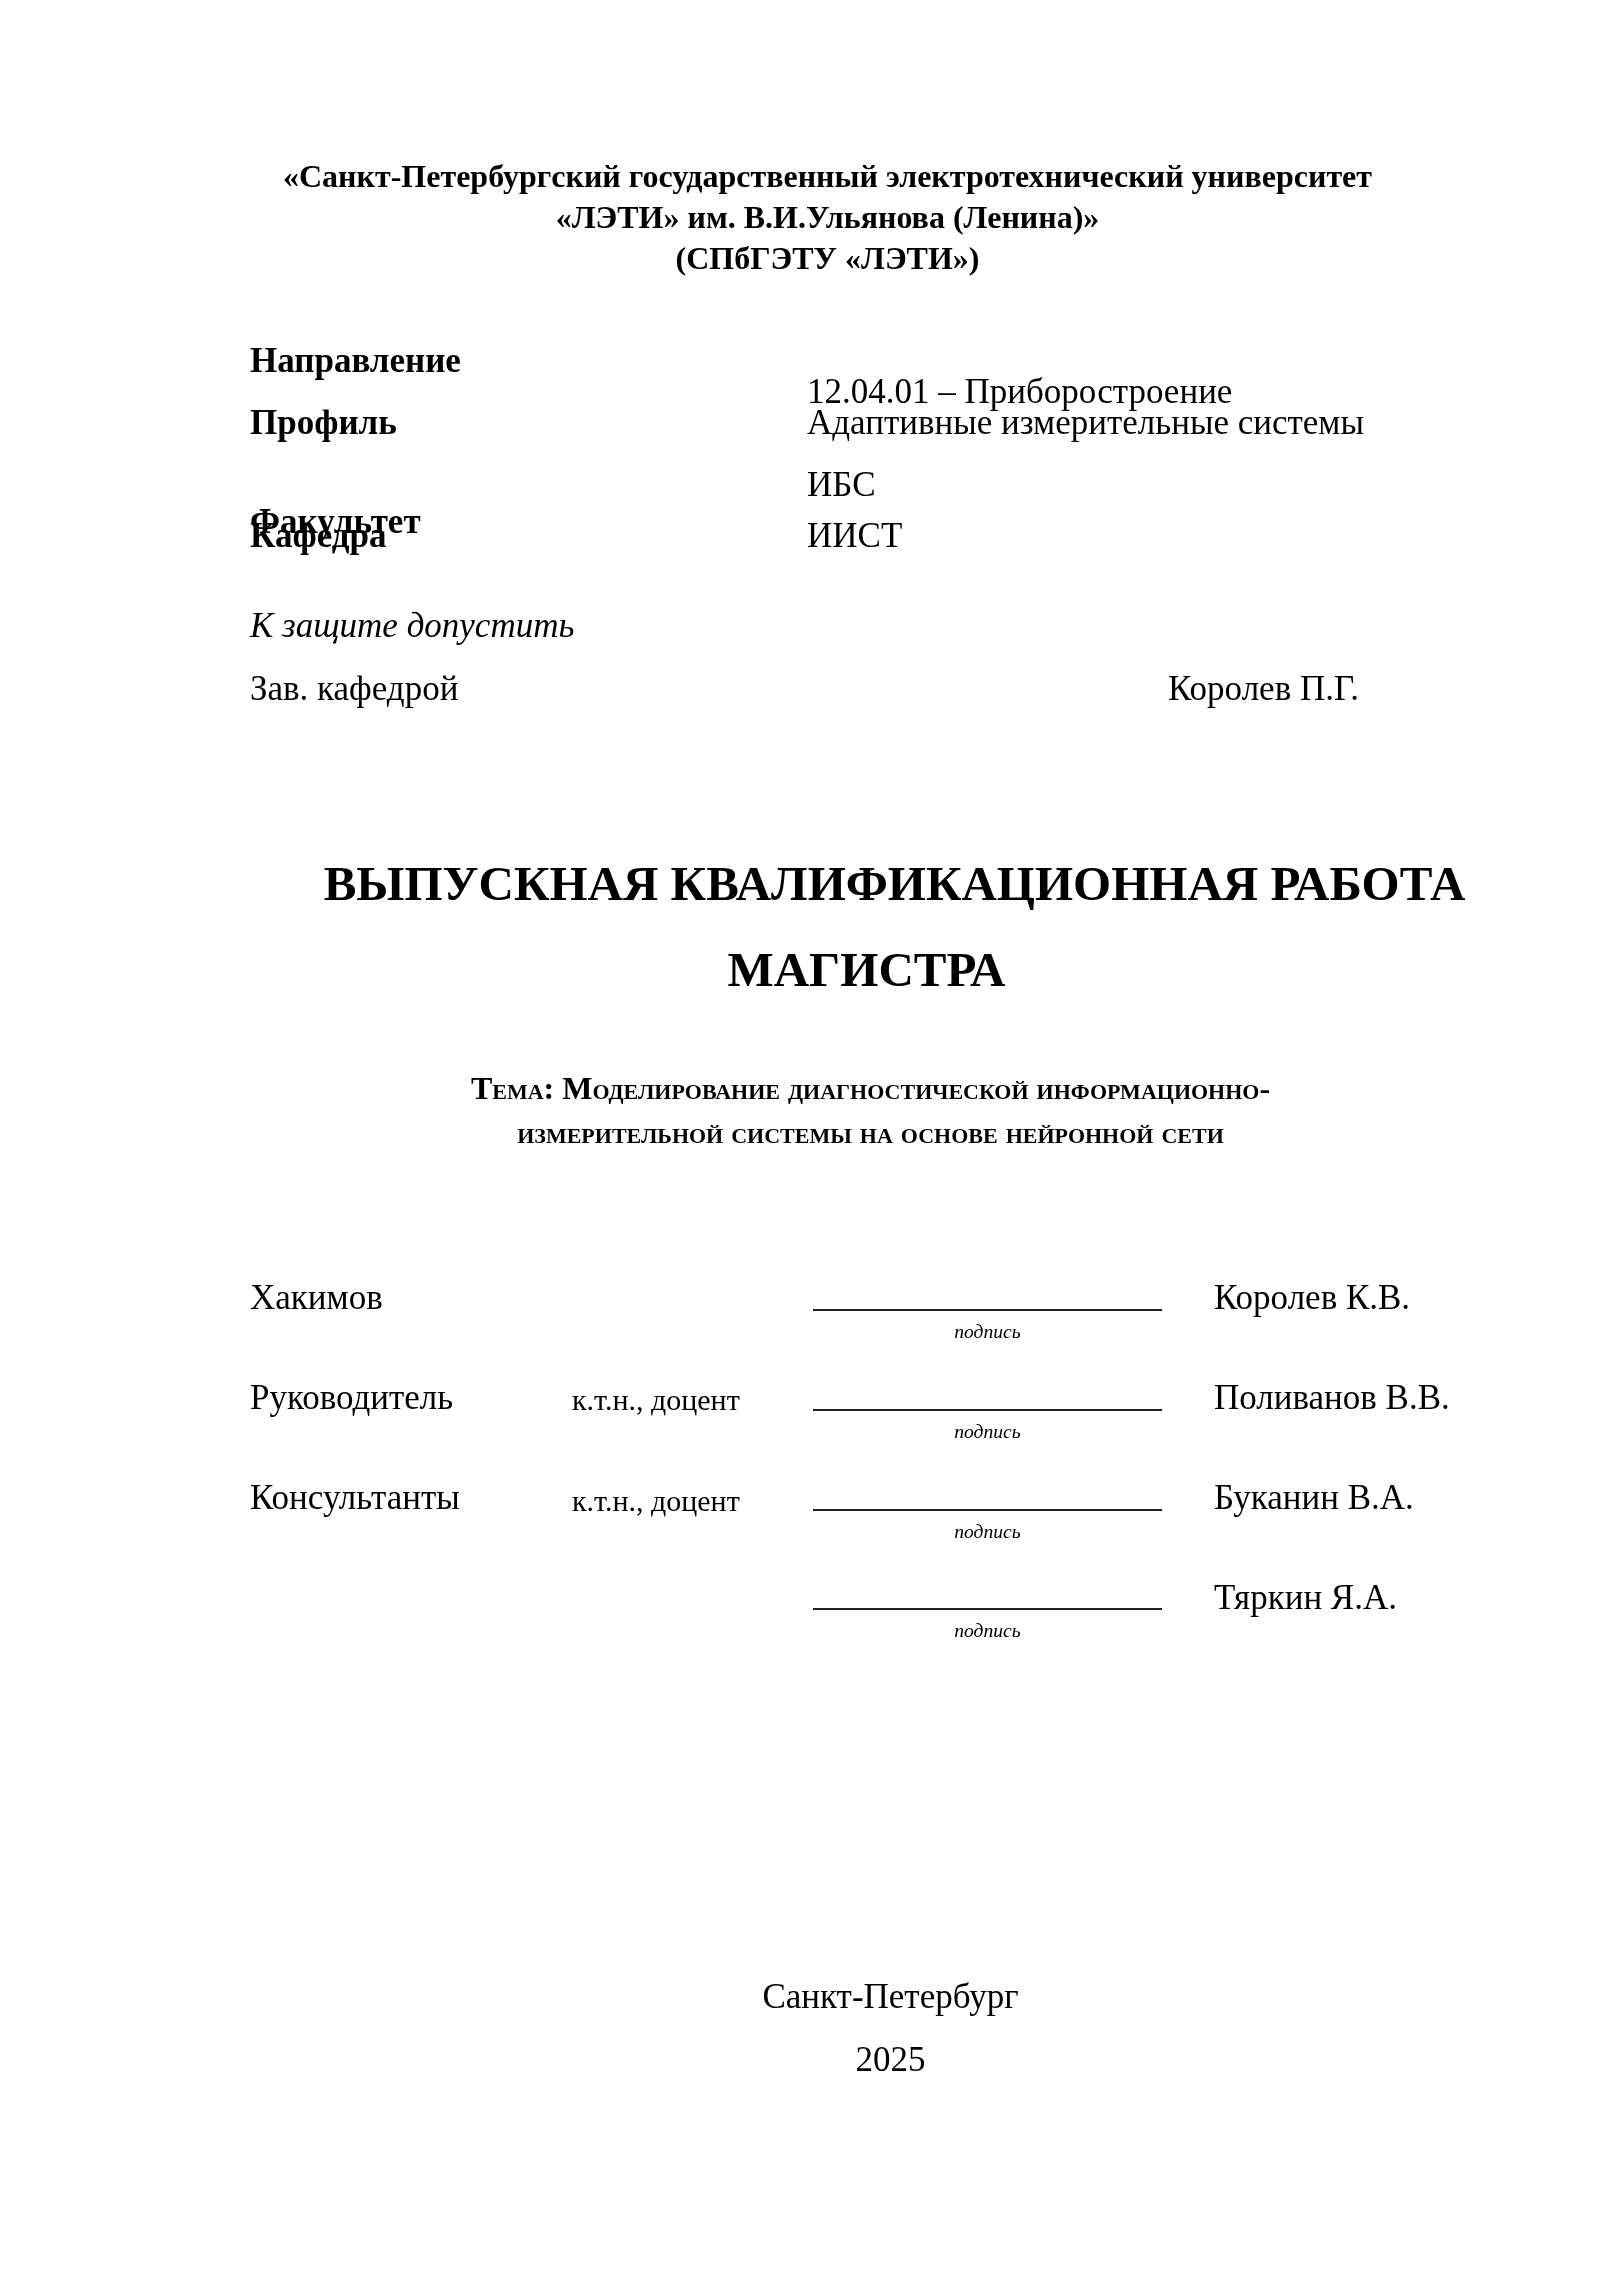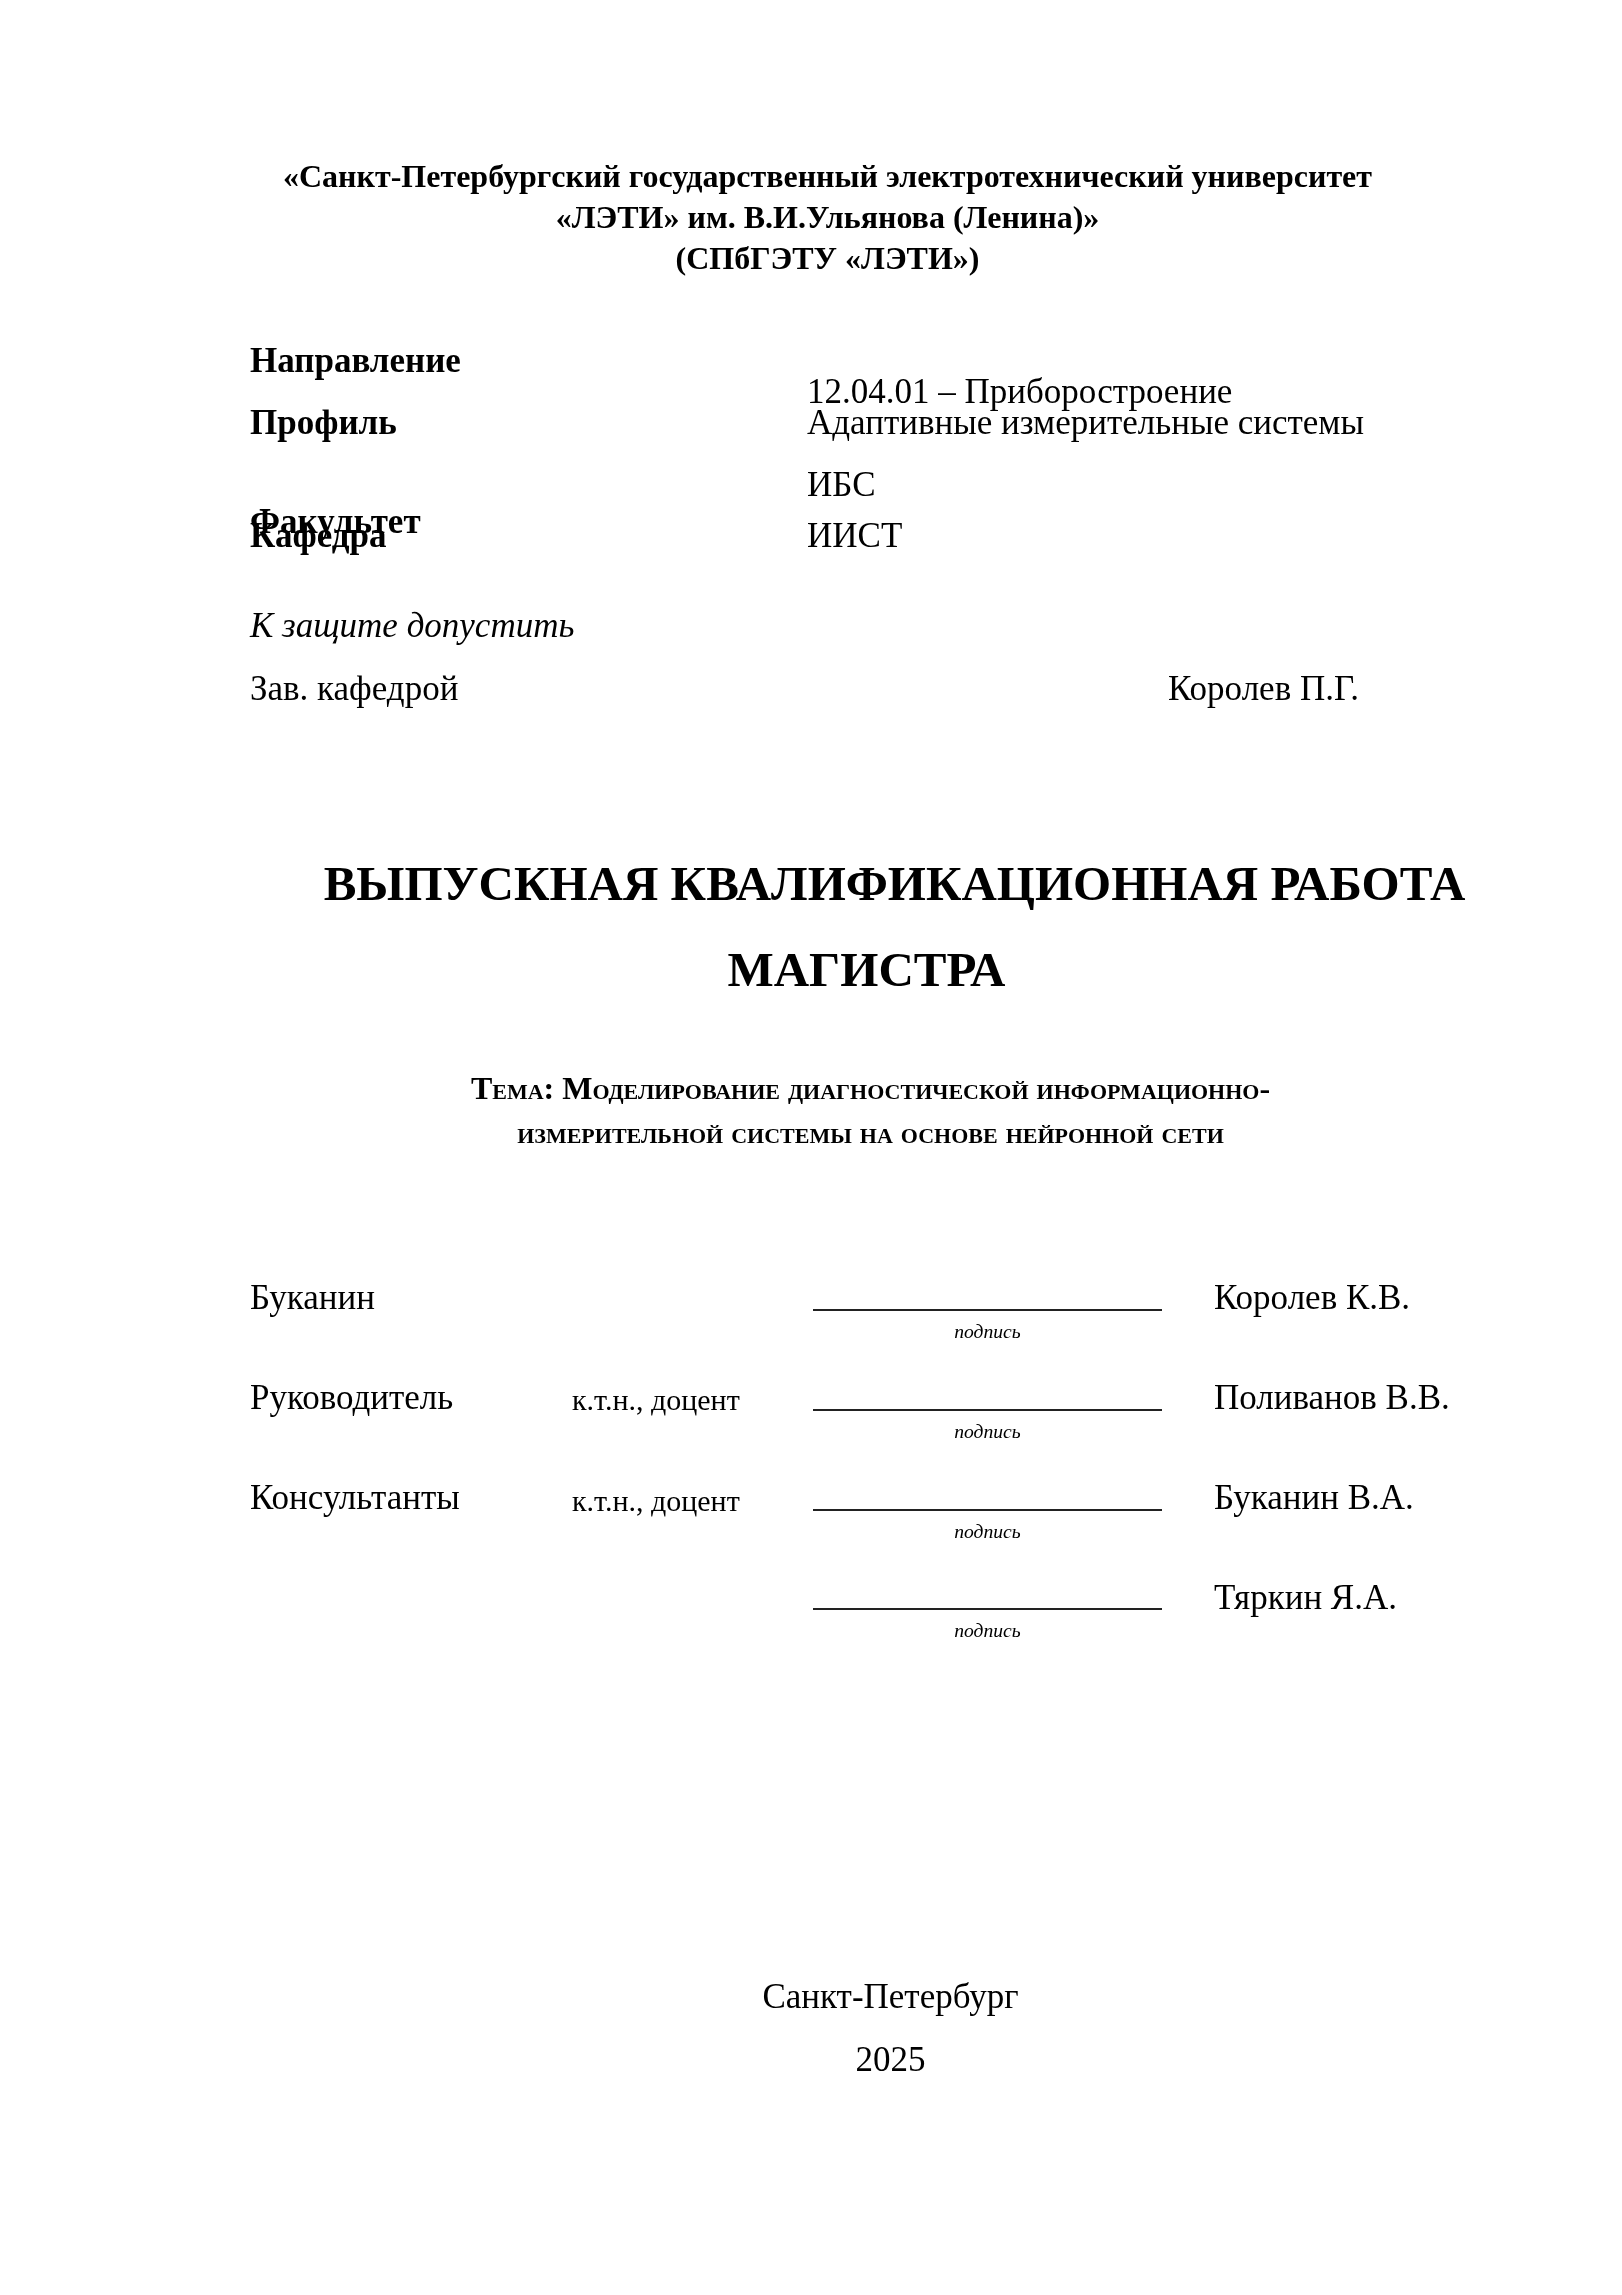--- a/index.html
+++ b/index.html
@@ -38,21 +38,21 @@
 <div class="abs txt" style="top:669px; left:250px;">Зав. кафедрой</div>
 <div class="abs txt" style="top:669px; left:1168px;">Королев П.Г.</div>
 
 <div class="abs center title" style="top:856px; left:67px;">ВЫПУСКНАЯ КВАЛИФИКАЦИОННАЯ РАБОТА</div>
 <div class="abs center title" style="top:942px; left:39px;">МАГИСТРА</div>
 
 <div class="abs center theme" style="top:1069px; left:43px;">Тема: Моделирование диагностической информационно-</div>
 <div class="abs center theme" style="top:1113px; left:43px;">измерительной системы на основе нейронной сети</div>
 
 <div>
-  <div class="abs txt" style="top:1278px; left:250px;">Буканин</div>
+  <div class="abs txt" style="top:1278px; left:250px;">Хакимов</div>
   <div class="sig-line" style="top:1309px;"></div>
   <div class="abs sig-cap" style="top:1321px;">подпись</div>
   <div class="abs name" style="top:1278px;">Королев К.В.</div>
 </div>
 
 <div>
   <div class="abs txt" style="top:1378px; left:250px;">Руководитель</div>
   <div class="abs deg" style="top:1383px;">к.т.н., доцент</div>
   <div class="sig-line" style="top:1409px;"></div>
   <div class="abs sig-cap" style="top:1421px;">подпись</div>

